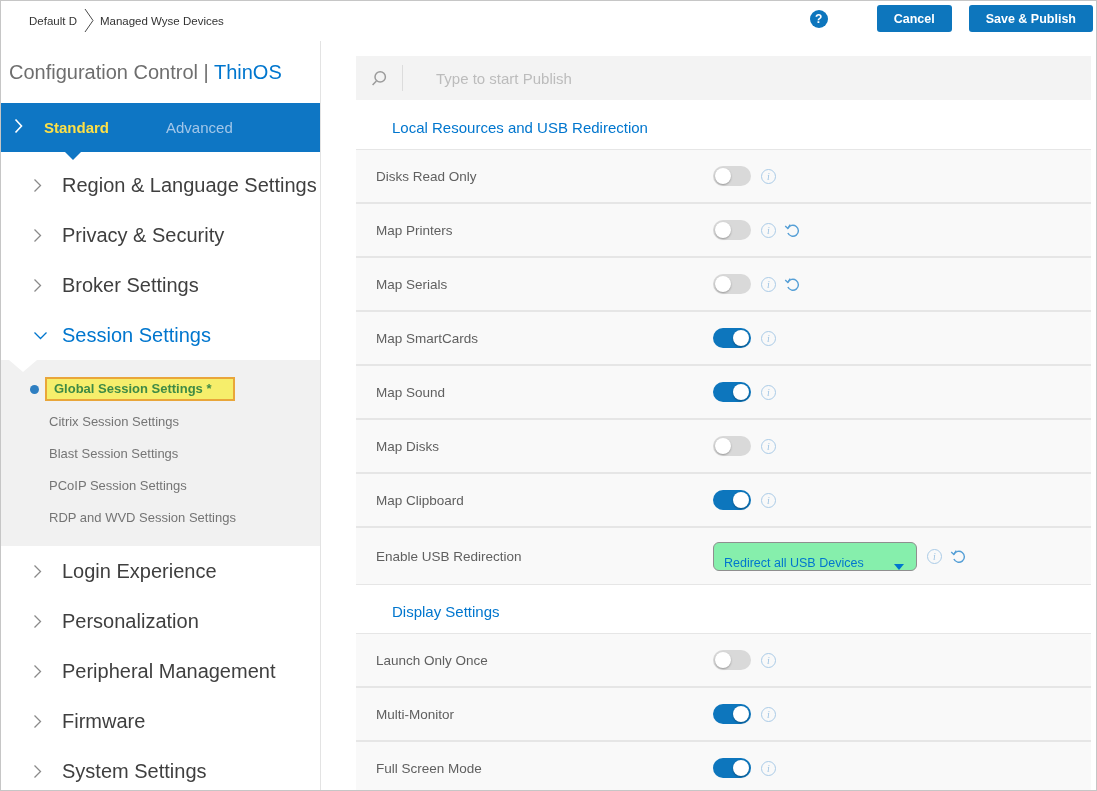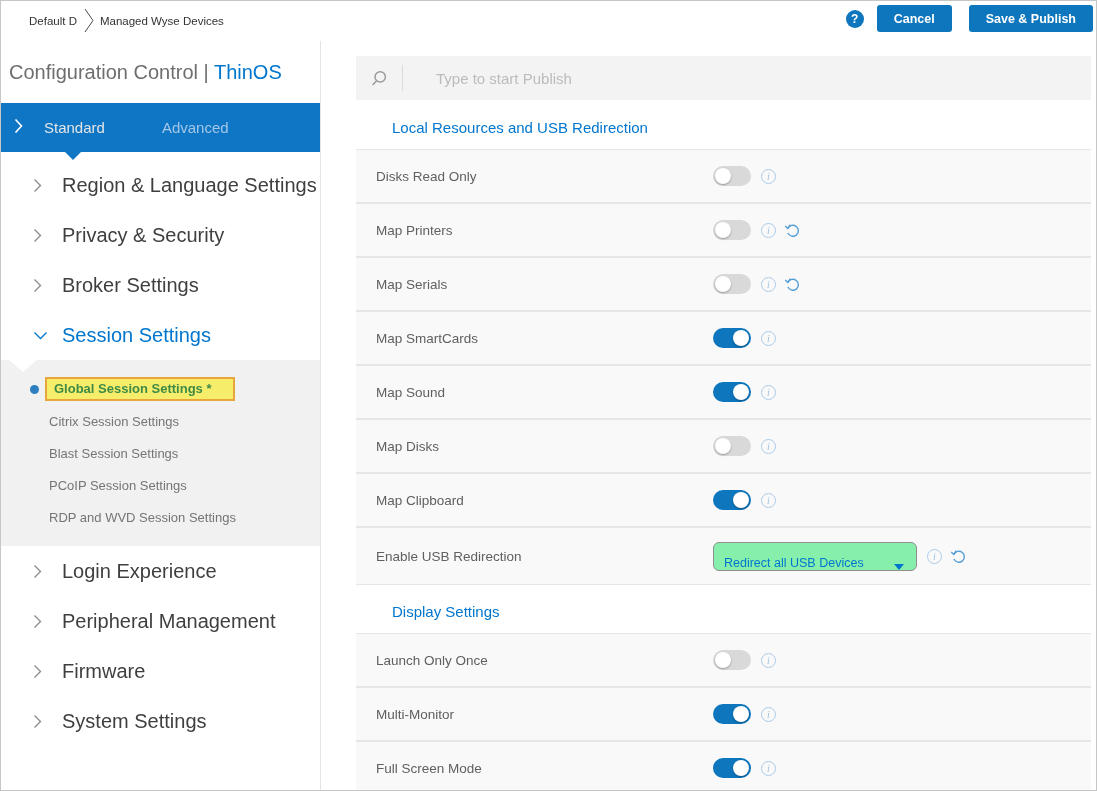--- a/index.html
+++ b/index.html
@@ -12,32 +12,32 @@
   *{box-sizing:border-box;margin:0;padding:0;}
   body{font-family:"Liberation Sans","DejaVu Sans",sans-serif;background:#fff;}
   .page{position:relative;width:1097px;height:791px;border:1px solid #c6c6c6;background:#fff;overflow:hidden;}
 
   
   .topbar{position:relative;height:40px;}
   .breadcrumb{position:absolute;left:28px;top:0;height:40px;display:flex;align-items:center;font-size:11.5px;color:#333;}
   .crumb-sep{margin:0 5px 0 7px;display:block;}
   .topbar-right{position:absolute;top:4px;right:3px;display:flex;align-items:center;}
   .help-circle{width:18px;height:18px;border-radius:50%;background:var(--fill-blue);color:#fff;font-weight:bold;font-size:12px;display:flex;align-items:center;justify-content:center;margin-right:13px;cursor:pointer;}
-  .btn{height:27px;padding:0 17px;border:none;border-radius:3px;background:var(--fill-blue);color:#fff;font-family:inherit;font-size:12.5px;font-weight:bold;cursor:pointer;}
+  .btn{height:27px;padding:0 17px;border:none;border-radius:3px;background:var(--fill-blue);color:#fff;font-family:inherit;font-size:12.5px;font-weight:bold;cursor:pointer;margin-left:36px;}
   .btn + .btn{margin-left:17px;}
 
   
   .sidebar{position:absolute;left:0;top:40px;bottom:0;width:320px;border-right:1px solid #e3e3e3;background:#fff;}
   .side-title{margin:20px 0 0 8px;font-size:20px;color:#6e6e6e;white-space:nowrap;}
   .side-title .os{color:var(--blue);}
   .tabbar{position:relative;margin-top:19px;height:49px;background:var(--bar-blue);display:flex;align-items:center;}
   .tabbar::after{content:"";position:absolute;left:64px;bottom:-8px;border-left:8px solid transparent;border-right:8px solid transparent;border-top:8px solid var(--bar-blue);}
   .tabbar .chev{margin-left:13px;}
   .tab{font-size:15px;cursor:pointer;}
-  .tab.active{color:#e5e5e5;font-weight:normal;margin-left:21px;text-align:right;}
+  .tab.active{color:#fde047;font-weight:bold;margin-left:21px;text-align:right;}
   .tab.inactive{color:#a3c7e9;margin-left:57px;}
 
   .nav{padding-top:8px;}
   .nav-item{height:50px;display:flex;align-items:center;padding-left:32px;cursor:pointer;color:#3f3f3f;font-size:20px;}
   .nav-item .label{margin-left:20px;}
   .nav-item.expanded{color:var(--blue);}
   .nav-item svg{flex:0 0 auto;}
 
   .subpanel{position:relative;background:#f1f1f1;padding:13px 0 13px 0;}
   .subpanel::before{content:"";position:absolute;top:0;left:8px;border-left:14px solid transparent;border-right:14px solid transparent;border-top:12px solid #fff;}
@@ -153,20 +153,26 @@
       <div class="nav-item">
         <svg width="9" height="15" viewBox="0 0 9 15">
             <polyline points="1.5,1.5 7.5,7.5 1.5,13.5" fill="none" stroke="#8a8a8a" stroke-width="1.3"></polyline>
           </svg>
         <span class="label">Login Experience</span>
       </div>
       <div class="nav-item">
         <svg width="9" height="15" viewBox="0 0 9 15">
             <polyline points="1.5,1.5 7.5,7.5 1.5,13.5" fill="none" stroke="#8a8a8a" stroke-width="1.3"></polyline>
           </svg>
+        <span class="label">Personalization</span>
+      </div>
+      <div class="nav-item">
+        <svg width="9" height="15" viewBox="0 0 9 15">
+            <polyline points="1.5,1.5 7.5,7.5 1.5,13.5" fill="none" stroke="#8a8a8a" stroke-width="1.3"></polyline>
+          </svg>
         <span class="label">Peripheral Management</span>
       </div>
       <div class="nav-item">
         <svg width="9" height="15" viewBox="0 0 9 15">
             <polyline points="1.5,1.5 7.5,7.5 1.5,13.5" fill="none" stroke="#8a8a8a" stroke-width="1.3"></polyline>
           </svg>
         <span class="label">Firmware</span>
       </div>
       <div class="nav-item">
         <svg width="9" height="15" viewBox="0 0 9 15">

